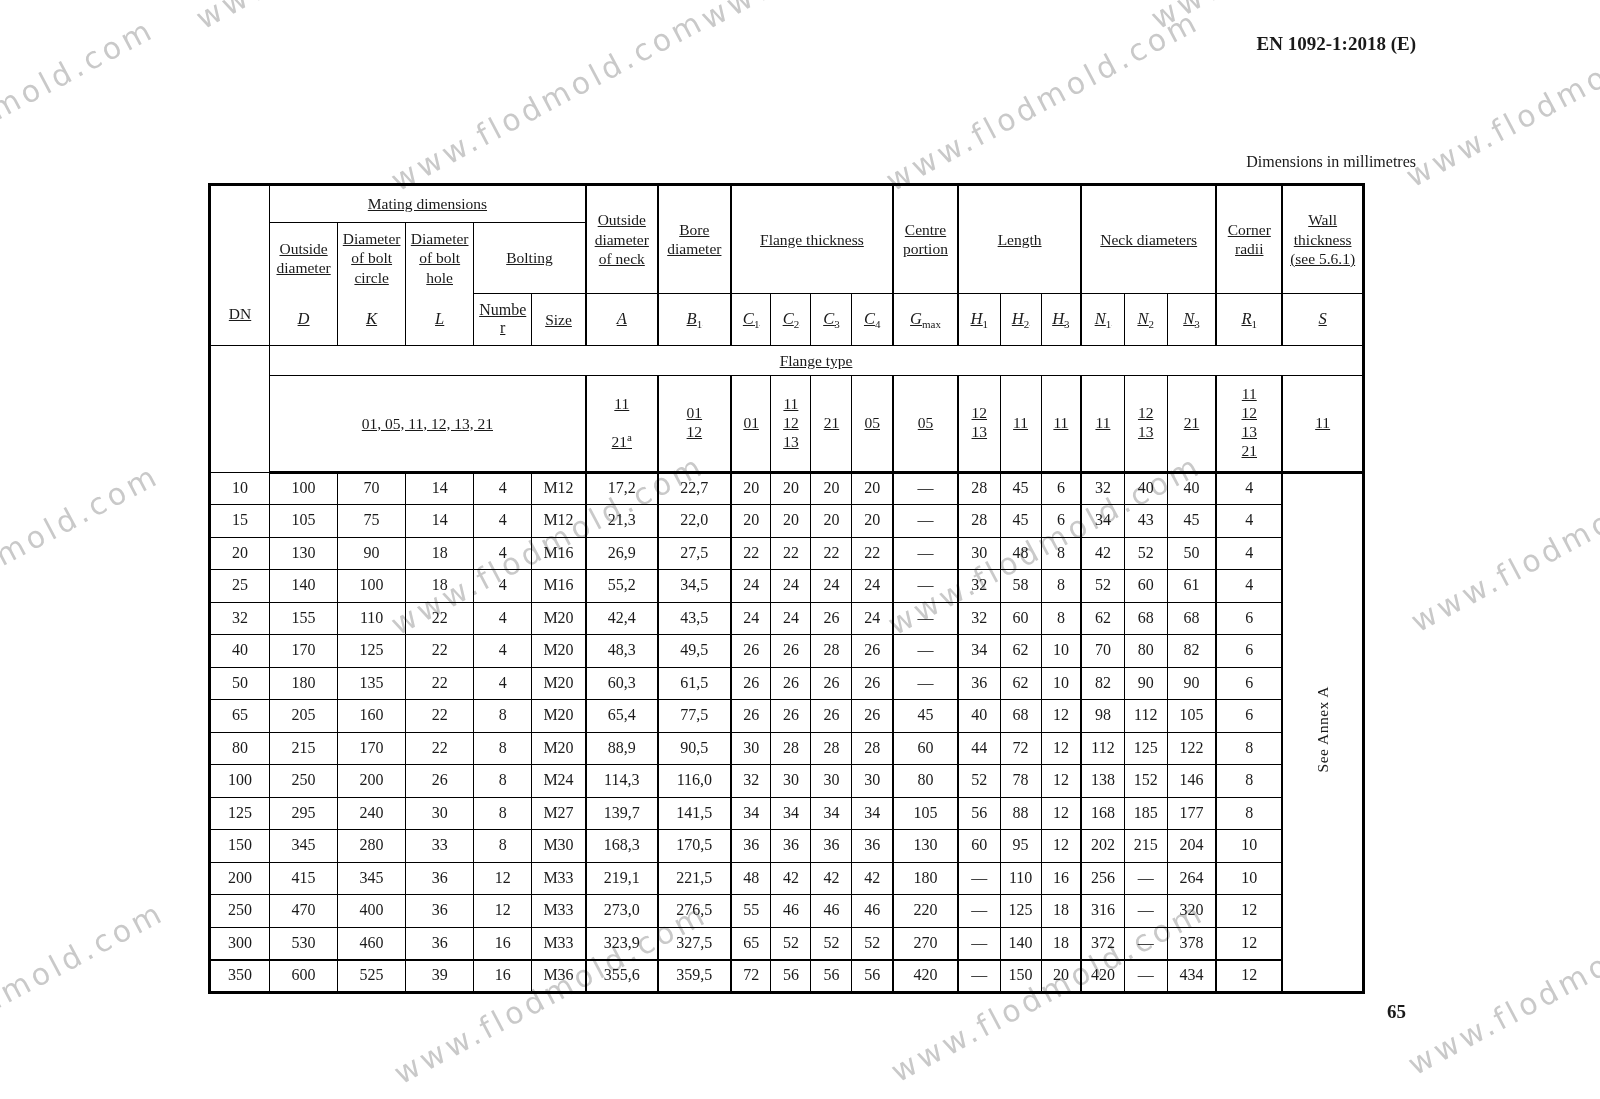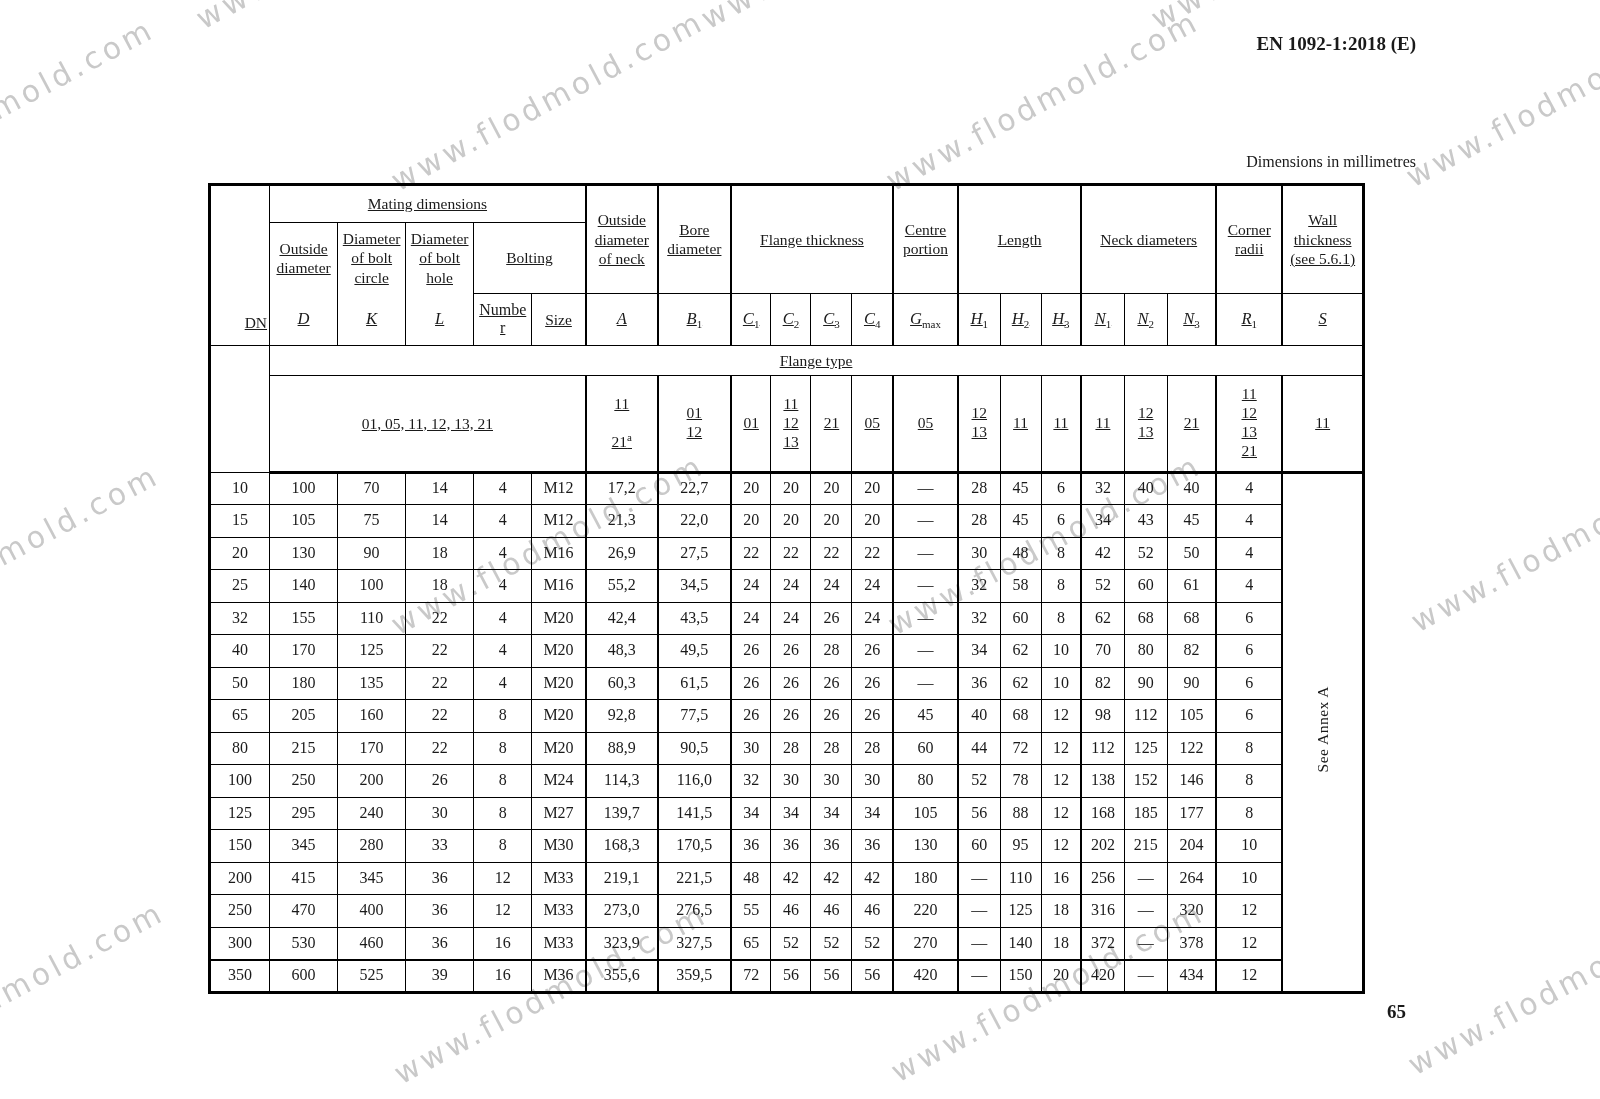--- a/index.html
+++ b/index.html
@@ -21,21 +21,21 @@
         border:3px solid #000;}
   td{border:1.3px solid #000;text-align:center;vertical-align:middle;padding:0 2px;
      font-size:16px;line-height:1.18;overflow:hidden;}
   thead td{font-size:15.5px;line-height:1.25;text-decoration:underline;}
   .tl{border-left-width:2.2px;}
   tr.h1{height:38px;} tr.h2{height:70px;} tr.h3{height:52px;}
   tr.h4{height:30px;} tr.h5{height:93px;}
   tbody tr{height:32.5px;}
   tr.h5 td{border-bottom:3px solid #000;}
   tbody tr.last td{border-top:2.4px solid #000;}
-  .c-dn{vertical-align:bottom;padding-bottom:13px;text-align:right;}
+  .c-dn{vertical-align:bottom;padding-bottom:22px;}
   .dkl{display:flex;flex-direction:column;height:122px;}
   .dkl .nm{flex:0 0 70px;display:flex;align-items:center;justify-content:center;}
   .dkl .sy{flex:1 1 auto;display:flex;align-items:center;justify-content:center;font-size:16.5px;}
   .sym{font-size:16.5px;}
   i{font-style:italic;}
   sub{font-size:11px;line-height:0;}
   sup{font-size:11px;line-height:0;vertical-align:super;}
   .pre{white-space:pre-line;line-height:1.22;}
   .th-number{font-size:16px;padding:0 4px;word-break:break-all;line-height:1.15;}
   .annex{vertical-align:middle;}
@@ -341,21 +341,21 @@
             <td>90</td>
             <td class="tl">6</td>
           </tr>
           <tr>
             <td>65</td>
             <td>205</td>
             <td>160</td>
             <td>22</td>
             <td>8</td>
             <td>M20</td>
-            <td class="tl">92,8</td>
+            <td class="tl">65,4</td>
             <td class="tl">77,5</td>
             <td class="tl">26</td>
             <td>26</td>
             <td>26</td>
             <td>26</td>
             <td class="tl">45</td>
             <td class="tl">40</td>
             <td>68</td>
             <td>12</td>
             <td class="tl">98</td>

